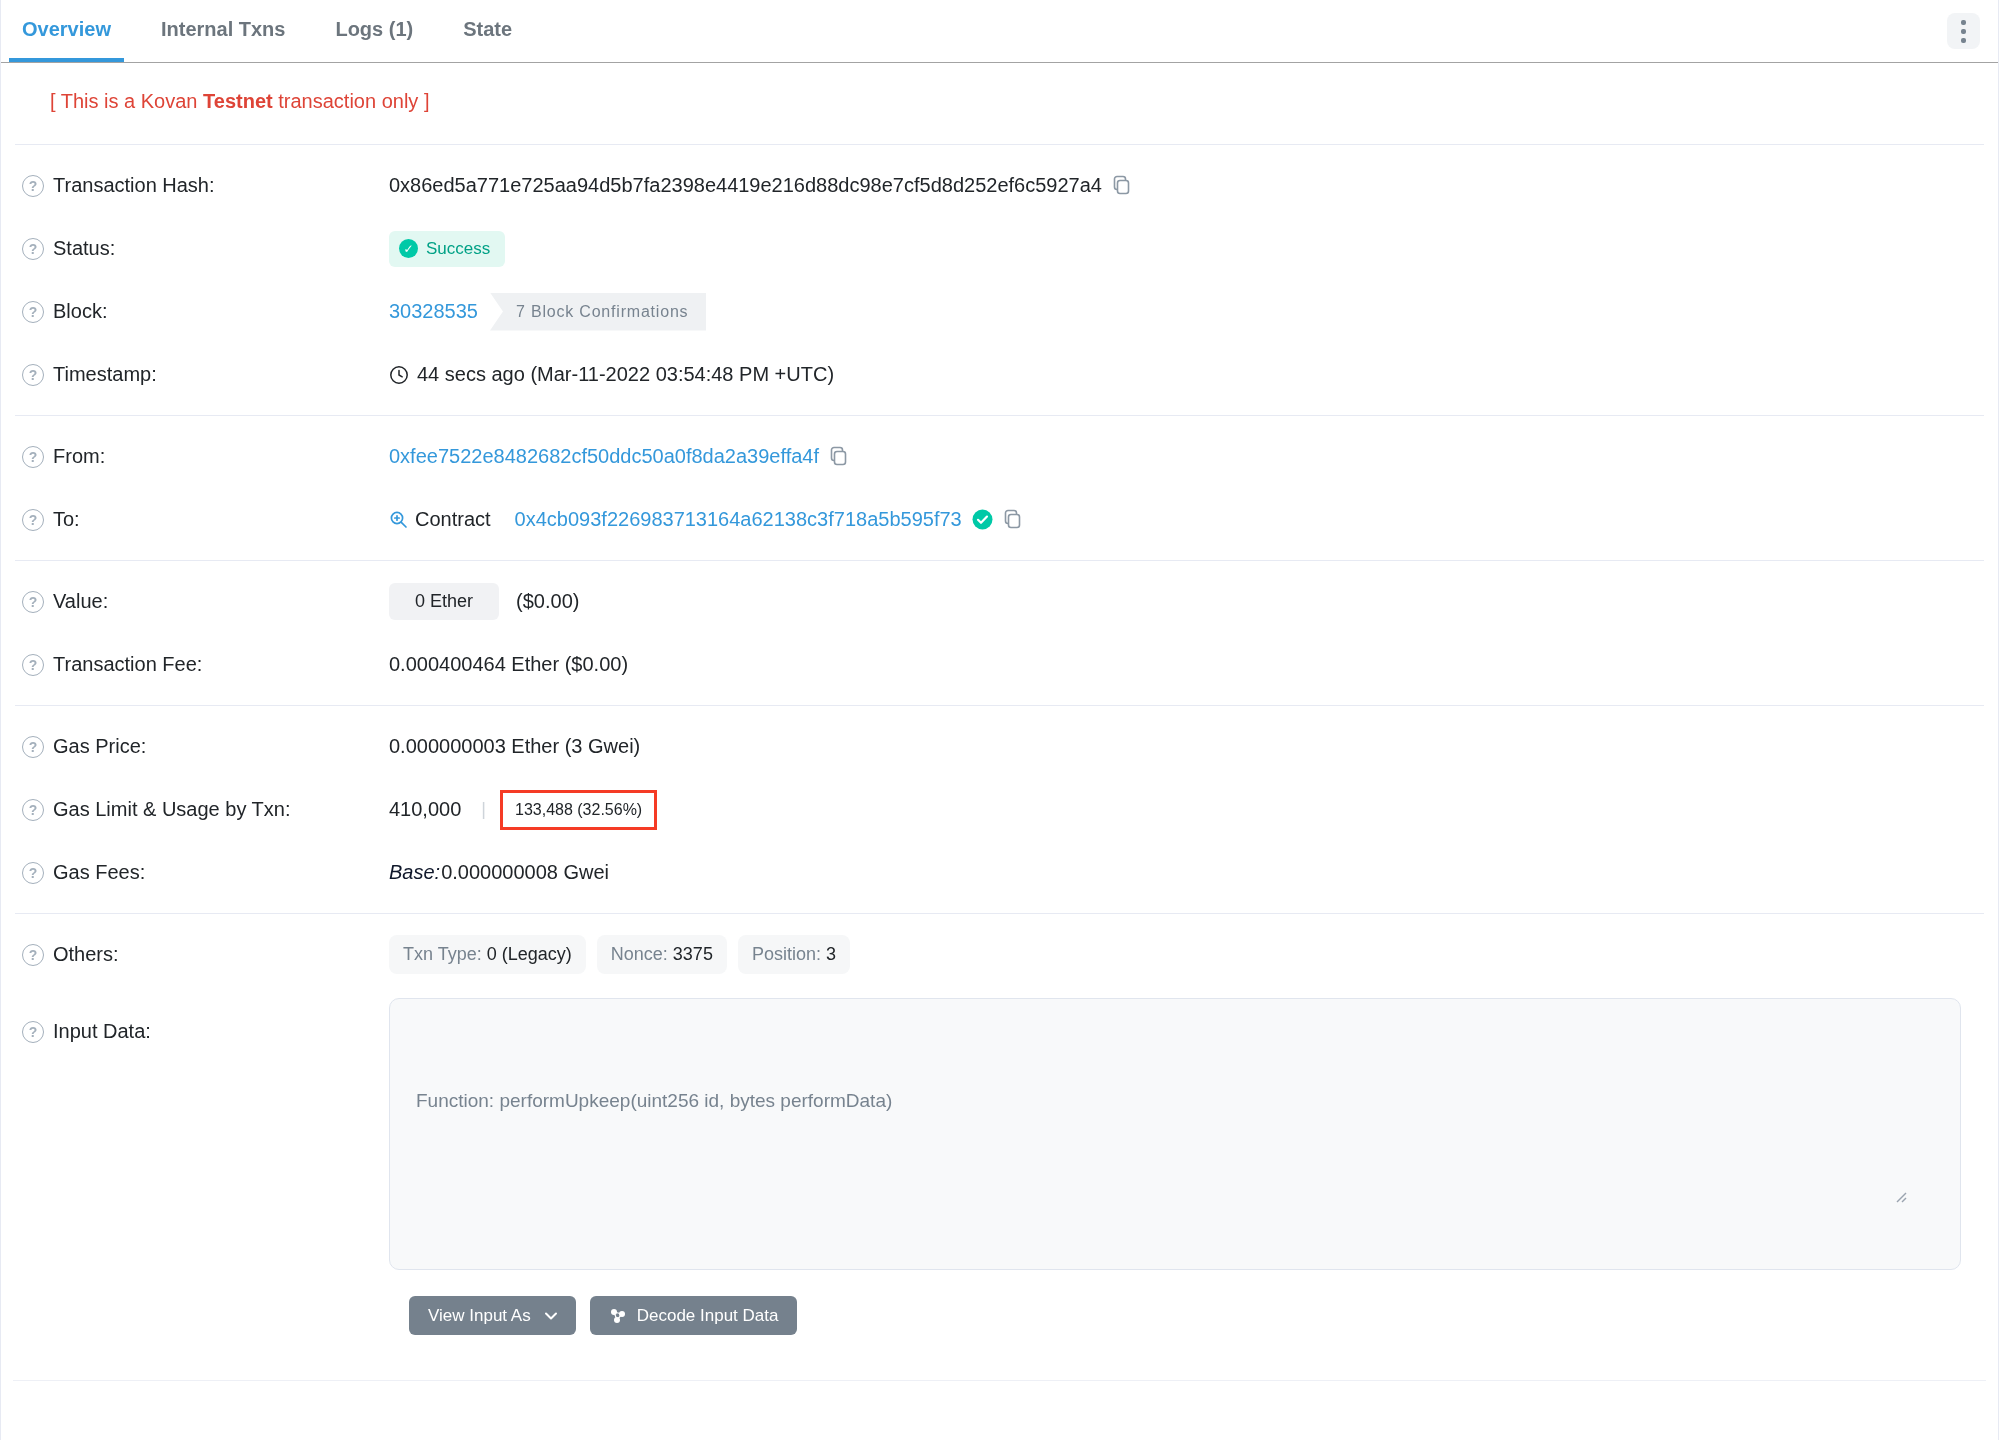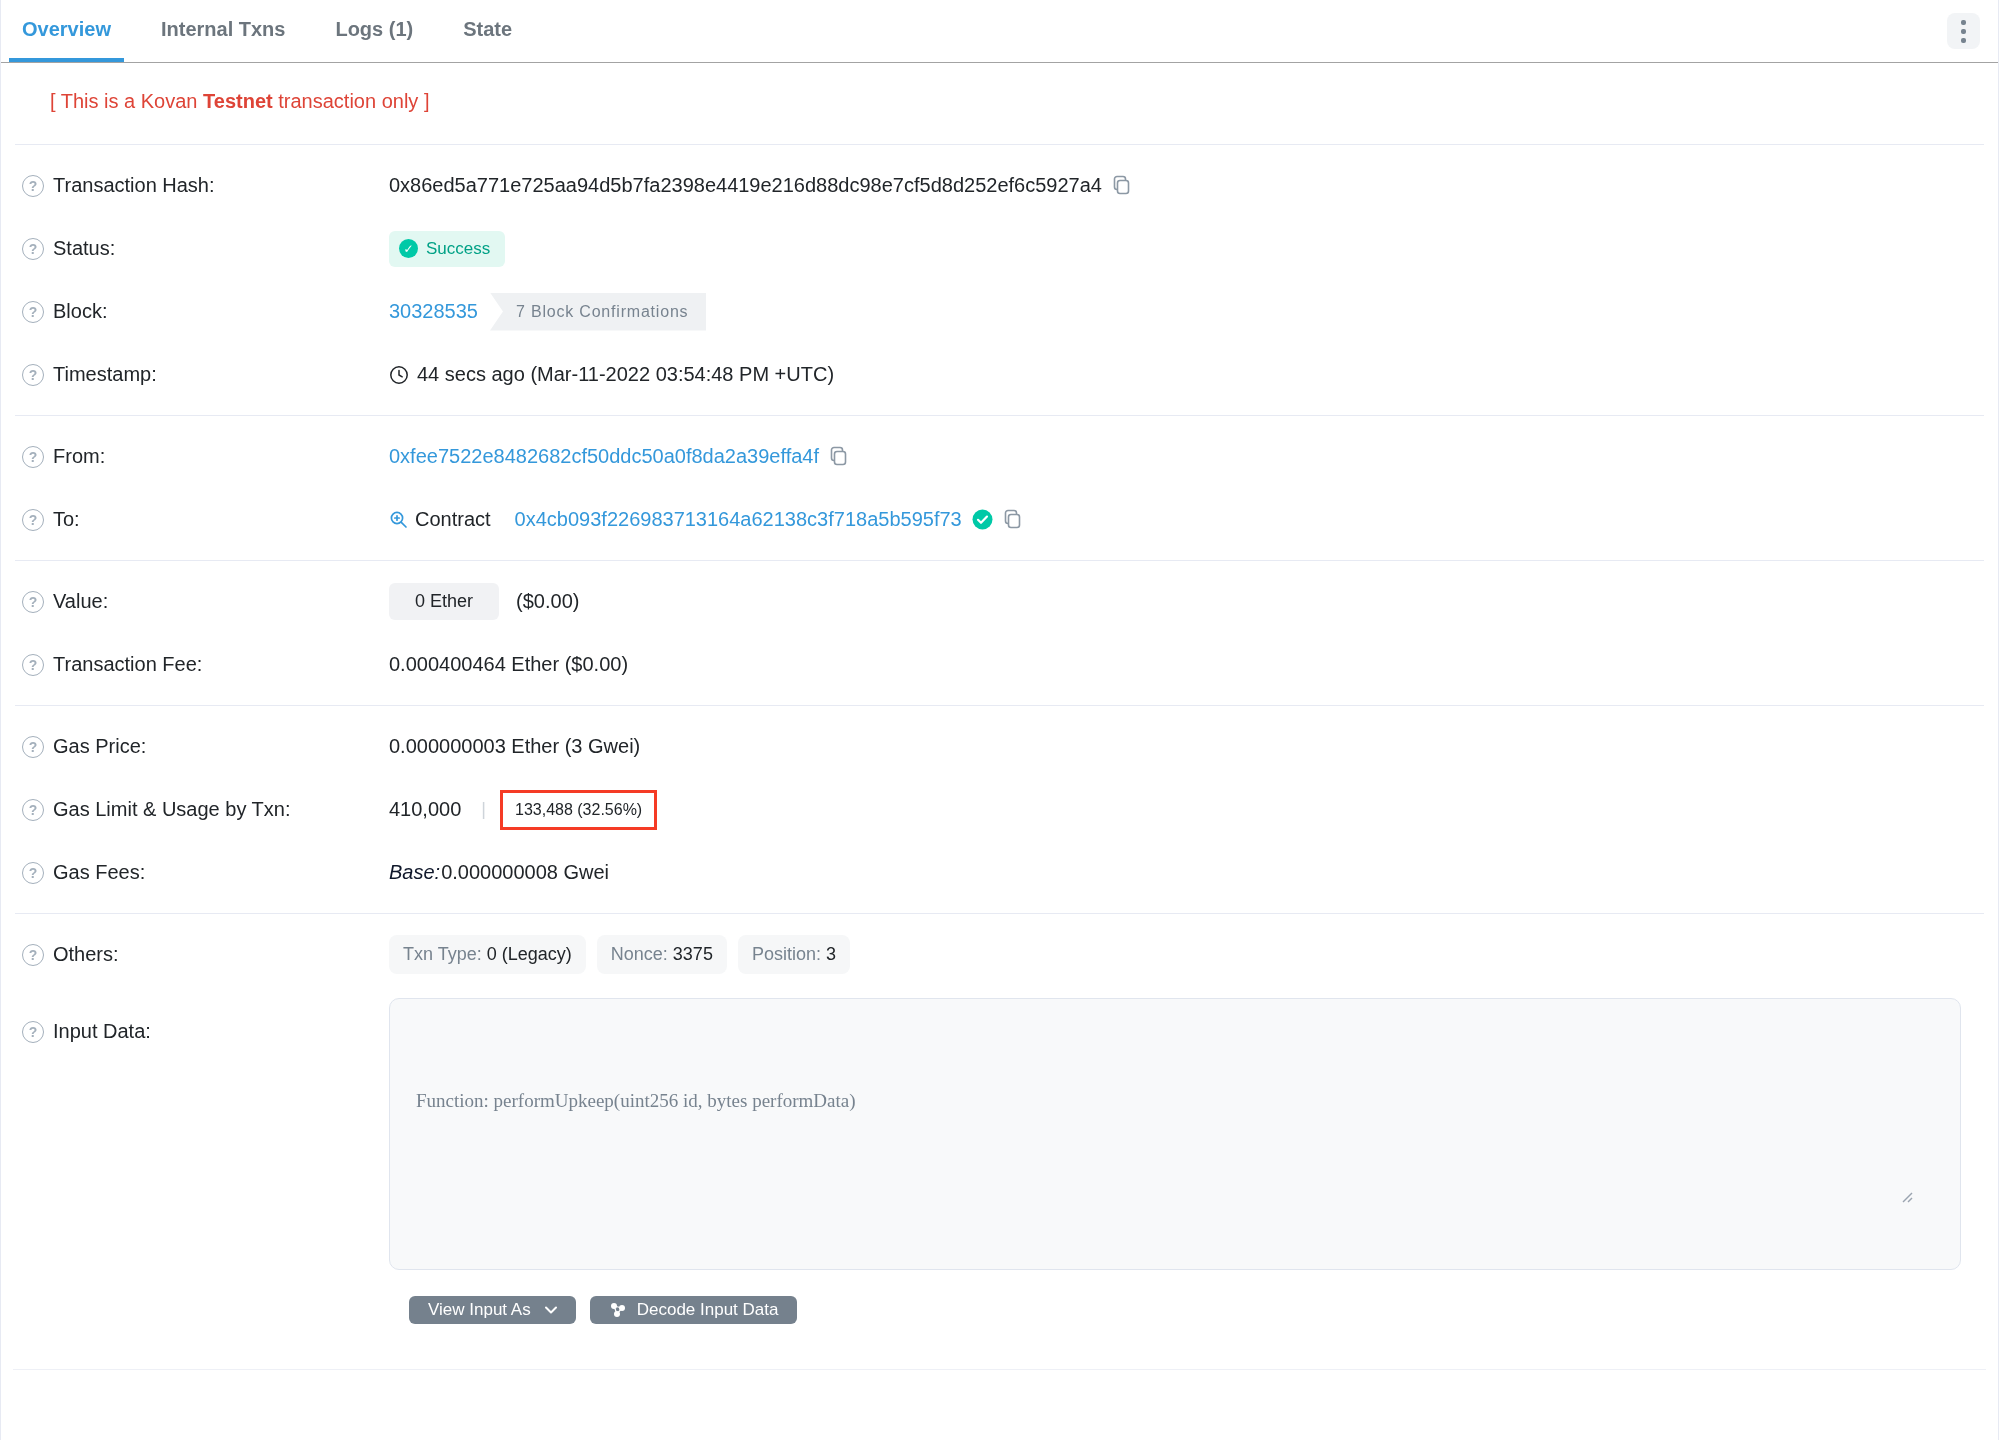--- a/index.html
+++ b/index.html
@@ -70,28 +70,28 @@
   .sep-bar { color:#ced4da; margin:0 14px 0 20px; font-size:18px; }
   .redbox {
     border:3px solid #f53b25; padding:8px 12px; font-size:16px; color:#212529;
   }
   
   .inputdata-row { align-items:flex-start; }
   .inputdata-row .row-label { padding-top:22px; }
   .codebox {
     width:1572px; height:272px; background:#f8f9fa; border:1px solid #e0e5ee;
     border-radius:10px; padding:24px 0 0 26px; overflow:hidden; position:relative;
-    font-family:Liberation Serif, serif; font-size:19px;
+    font-family:Liberation Sans, sans-serif; font-size:19px;
     line-height:31px; color:#77838f; white-space:pre;
   }
   .codebox .resize-handle { position:absolute; right:4px; bottom:4px; }
   .code-line { display:block; }
   .btnrow { margin:26px 0 0 408px; display:flex; gap:14px; }
   .btn {
-    background:#75818d; color:#fff; border:none; border-radius:6px; height:28px;
+    background:#75818d; color:#fff; border:none; border-radius:6px; height:39px;
     padding:0 19px; font-size:17px; font-family:inherit; display:inline-flex;
     align-items:center; gap:10px; cursor:pointer;
   }
   .caret-down { display:inline-block; margin-left:4px; }
   .bottom-divider { border-top:1px solid #eef0f6; margin:36px 12px 0 12px; }
   svg { display:block; }
 </style>
 </head>
 <body>
 

